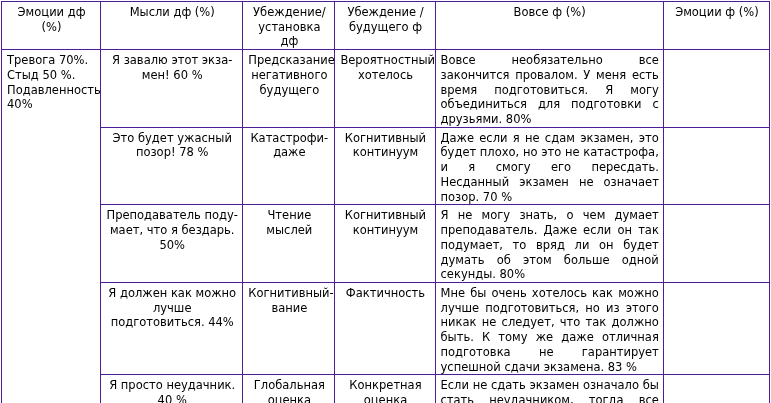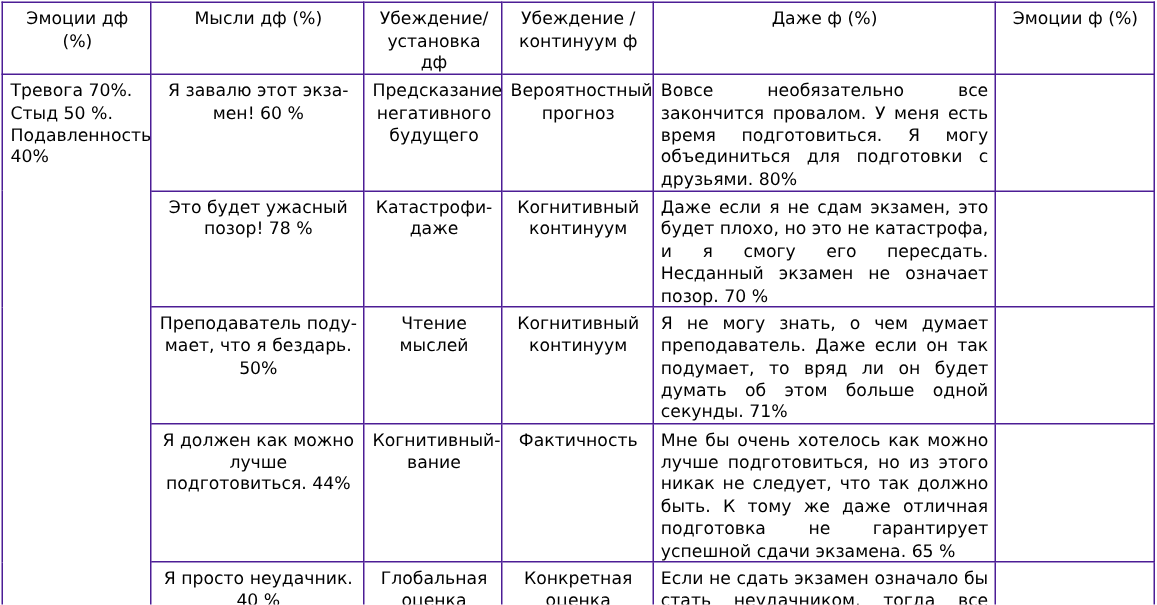--- a/index.html
+++ b/index.html
@@ -80,53 +80,53 @@
     <col class="col-belief-df">
     <col class="col-belief-f">
     <col class="col-thoughts-f">
     <col class="col-emo-f">
   </colgroup>
   <thead>
     <tr>
       <th>Эмоции дф (%)</th>
       <th>Мысли дф (%)</th>
       <th>Убеждение/ установка дф</th>
-      <th>Убеждение / континуум ф</th>
-      <th>Даже ф (%)</th>
+      <th>Убеждение / будущего ф</th>
+      <th>Вовсе ф (%)</th>
       <th>Эмоции ф (%)</th>
     </tr>
   </thead>
   <tbody>
     <tr class="r1">
       <td class="cell-emotions-df" rowspan="5">Тревога 70%. Стыд 50 %. Подавленность 40%</td>
       <td class="cell-thoughts-df">Я завалю этот экза­мен! 60 %</td>
       <td class="cell-belief-df">Предсказание негативного будущего</td>
-      <td class="cell-belief-f">Вероятностный прогноз</td>
+      <td class="cell-belief-f">Вероятностный хотелось</td>
       <td class="cell-thoughts-f">Вовсе необязательно все закончится провалом. У меня есть время подго­товиться. Я могу объединиться для подготовки с друзьями. 80%</td>
       <td class="cell-empty"></td>
     </tr>
     <tr class="r2">
       <td class="cell-thoughts-df">Это будет ужасный позор! 78 %</td>
       <td class="cell-belief-df">Катастрофи­даже</td>
       <td class="cell-belief-f">Когнитивный континуум</td>
       <td class="cell-thoughts-f">Даже если я не сдам экзамен, это бу­дет плохо, но это не катастрофа, и я смогу его пересдать. Несданный эк­замен не означает позор. 70 %</td>
       <td class="cell-empty"></td>
     </tr>
     <tr class="r3">
       <td class="cell-thoughts-df">Преподаватель поду­мает, что я бездарь. 50%</td>
       <td class="cell-belief-df">Чтение мыслей</td>
       <td class="cell-belief-f">Когнитивный континуум</td>
-      <td class="cell-thoughts-f">Я не могу знать, о чем думает препо­даватель. Даже если он так подумает, то вряд ли он будет думать об этом больше одной секунды. 71%</td>
+      <td class="cell-thoughts-f">Я не могу знать, о чем думает препо­даватель. Даже если он так подумает, то вряд ли он будет думать об этом больше одной секунды. 80%</td>
       <td class="cell-empty"></td>
     </tr>
     <tr class="r4">
       <td class="cell-thoughts-df">Я должен как можно лучше подготовиться. 44%</td>
       <td class="cell-belief-df">Когнитивный­вание</td>
       <td class="cell-belief-f">Фактичность</td>
-      <td class="cell-thoughts-f">Мне бы очень хотелось как можно лучше подготовиться, но из этого ни­как не следует, что так должно быть. К тому же даже отличная подготовка не гарантирует успешной сдачи экза­мена. 65 %</td>
+      <td class="cell-thoughts-f">Мне бы очень хотелось как можно лучше подготовиться, но из этого ни­как не следует, что так должно быть. К тому же даже отличная подготовка не гарантирует успешной сдачи экза­мена. 83 %</td>
       <td class="cell-empty"></td>
     </tr>
     <tr class="r5">
       <td class="cell-thoughts-df">Я просто неудачник. 40 %</td>
       <td class="cell-belief-df">Глобальная оценка</td>
       <td class="cell-belief-f">Конкретная оценка</td>
       <td class="cell-thoughts-f">Если не сдать экзамен означало бы стать неудачником, тогда все люди были бы неудачниками, так как у каждого был такой опыт. 95 %</td>
       <td class="cell-empty"></td>
     </tr>
   </tbody>

